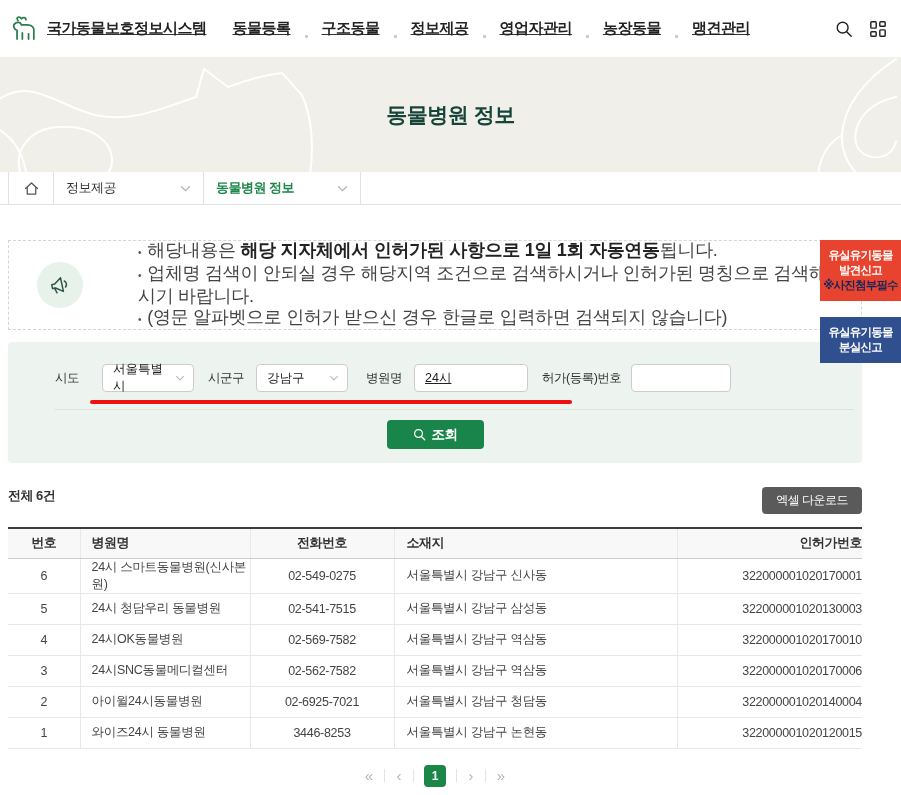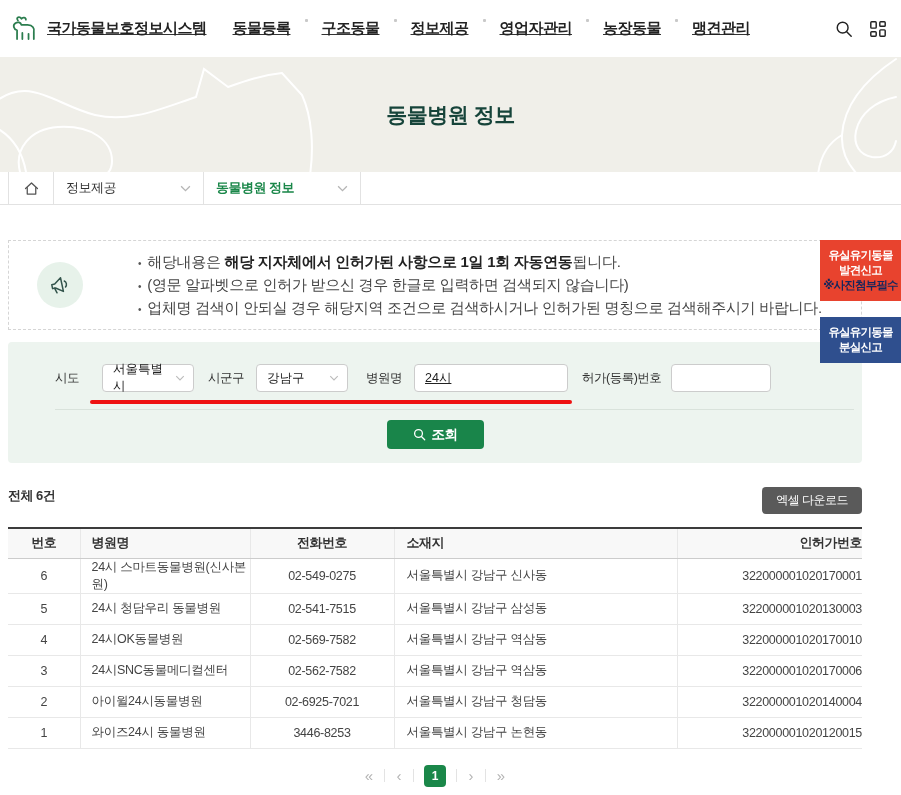--- a/index.html
+++ b/index.html
@@ -4,21 +4,21 @@
 <style>
   * { margin:0; padding:0; box-sizing:border-box; }
   html,body { background:#fff; }
   body { font-family:"Liberation Sans","DejaVu Sans",sans-serif; color:#333; }
   .page { position:relative; width:901px; height:795px; background:#fff; overflow:hidden; }
 
   
   .top-header { display:flex; align-items:center; height:57px; padding:0 14px 0 10px; background:#fff;text-decoration:underline; }
   .logo { display:flex; align-items:center; gap:7px; cursor:pointer; }
   .logo-text { font-size:15px; font-weight:bold; color:#222; letter-spacing:-0.5px; }
-  .main-nav { display:flex; align-items:flex-start; margin-left:26px; }
+  .main-nav { display:flex; align-items:flex-end; margin-left:26px; }
   .main-nav a { font-size:15px; font-weight:bold; color:#222; text-decoration:none; letter-spacing:-0.5px; }
   .nav-dot { width:3px; height:3px; background:#c9c9c9; border-radius:1px; margin:0 14px; }
   .header-icons { margin-left:auto; display:flex; align-items:center; gap:16px; }
   .hicon { width:18px; height:18px; cursor:pointer; }
 
   
   .hero { position:relative; height:115px; background:#f0efe9; overflow:hidden; }
   .hero-title { position:absolute; left:0; right:0; top:44px; text-align:center;
                 font-size:21px; font-weight:bold; color:#16443a; letter-spacing:-0.5px; }
   .hero-art { position:absolute; top:0; pointer-events:none; }
@@ -35,21 +35,21 @@
   .bc-label { letter-spacing:-0.5px; }
 
   
   .content { width:854px; margin:0 0 0 8px; }
 
   
   .notice-box { position:relative; margin-top:35px; border:1px dashed #d5d5d5; background:#fff;
                 height:90px; display:flex; align-items:center; padding-left:28px; }
   .megaphone-wrap { width:46px; height:46px; background:#e7f2ea; border-radius:50%;
                     display:flex; align-items:center; justify-content:center; flex:0 0 auto; }
-  .notice-lines { margin-left:55px; font-size:15px; color:#444; line-height:21px; letter-spacing:-0.3px; }
+  .notice-lines { margin-left:55px; font-size:18px; color:#444; line-height:21px; letter-spacing:-0.3px; }
   .notice-line::before { content:"•"; font-size:10px; margin-right:6px; color:#555; }
   .notice-bold { font-weight:bold; color:#222; }
 
   
   .floating { position:absolute; top:240px; right:0; width:81px; display:flex; flex-direction:column; gap:16px; z-index:5; }
   .float-btn { color:#fff; font-size:11.5px; font-weight:bold; text-align:center; line-height:15px;
                padding:8px 2px; cursor:pointer; letter-spacing:-0.8px; }
   .float-btn .sub-line { color:#15265c; display:block; }
 
   
@@ -57,21 +57,21 @@
                  padding:22px 0 14px 47px; }
   .form-row { display:flex; align-items:center; }
   .f-label { font-size:12.5px; color:#333; letter-spacing:-0.5px; }
   .sel { display:flex; align-items:center; justify-content:space-between; background:#fff;
          border:1px solid #ccc; border-radius:4px; height:28px; padding:0 8px 0 10px;
          font-size:12.5px; color:#222; cursor:pointer; }
   .sel-sido { width:92px; margin:0 14px 0 23px; }
   .sel-gu { width:92px; margin:0 18px 0 12px; }
   .inp { background:#fff; border:1px solid #ccc; border-radius:4px; height:28px; padding:0 10px;
          font-size:12.5px; color:#222; font-family:inherit; }
-  .inp-name { width:154px; margin:0 14px 0 12px;text-decoration:underline; }
+  .inp-name { width:114px; margin:0 14px 0 12px;text-decoration:underline; }
   .inp-license { width:100px; margin-left:10px; }
   .red-line { position:absolute; left:82px; top:58px; width:482px; height:4px;
               background:#ee1111; border-radius:2px; z-index:3; }
   .form-divider { border-top:1px solid #d9e2db; margin:17px 8px 0 0; }
   .submit-row { display:flex; justify-content:center; margin:10px 47px 0 0; }
   .search-btn { display:flex; align-items:center; gap:6px; background:#19854a; color:#fff;
                 border:none; border-radius:4px; height:29px; padding:0 26px; font-size:13.5px;
                 font-weight:bold; cursor:pointer; font-family:inherit; letter-spacing:-0.5px; }
 
   
@@ -212,22 +212,22 @@
     <div class="notice-box">
       <div class="megaphone-wrap">
         <svg width="24" height="24" viewBox="0 0 24 24" fill="none" stroke="#33544c" stroke-width="1.5" stroke-linecap="round" stroke-linejoin="round" style="transform:rotate(-12deg);">
           <path d="M4 10 L4 14 L7 14 L14 19 L14 5 L7 10 Z"></path>
           <path d="M17 9 C19 10.5 19 13.5 17 15"></path>
           <path d="M6 14 L7.5 19"></path>
         </svg>
       </div>
       <div class="notice-lines">
         <div class="notice-line"><span>해당내용은 </span><span class="notice-bold">해당 지자체에서 인허가된 사항으로 1일 1회 자동연동</span><span>됩니다.</span></div>
+        <div class="notice-line">업체명 검색이 안되실 경우 해당지역 조건으로 검색하시거나 인허가된 명칭으로 검색해주시기 바랍니다.</div>
         <div class="notice-line">(영문 알파벳으로 인허가 받으신 경우 한글로 입력하면 검색되지 않습니다)</div>
-        <div class="notice-line">업체명 검색이 안되실 경우 해당지역 조건으로 검색하시거나 인허가된 명칭으로 검색해주시기 바랍니다.</div>
       </div>
     </div>
 
     <div class="search-form">
       <div class="form-row">
         <span class="f-label">시도</span>
         <div class="sel sel-sido">
           <span>서울특별시</span>
           <span>
             <svg width="10" height="6" viewBox="0 0 12 8" fill="none" stroke="#bbb" stroke-width="1.5">

